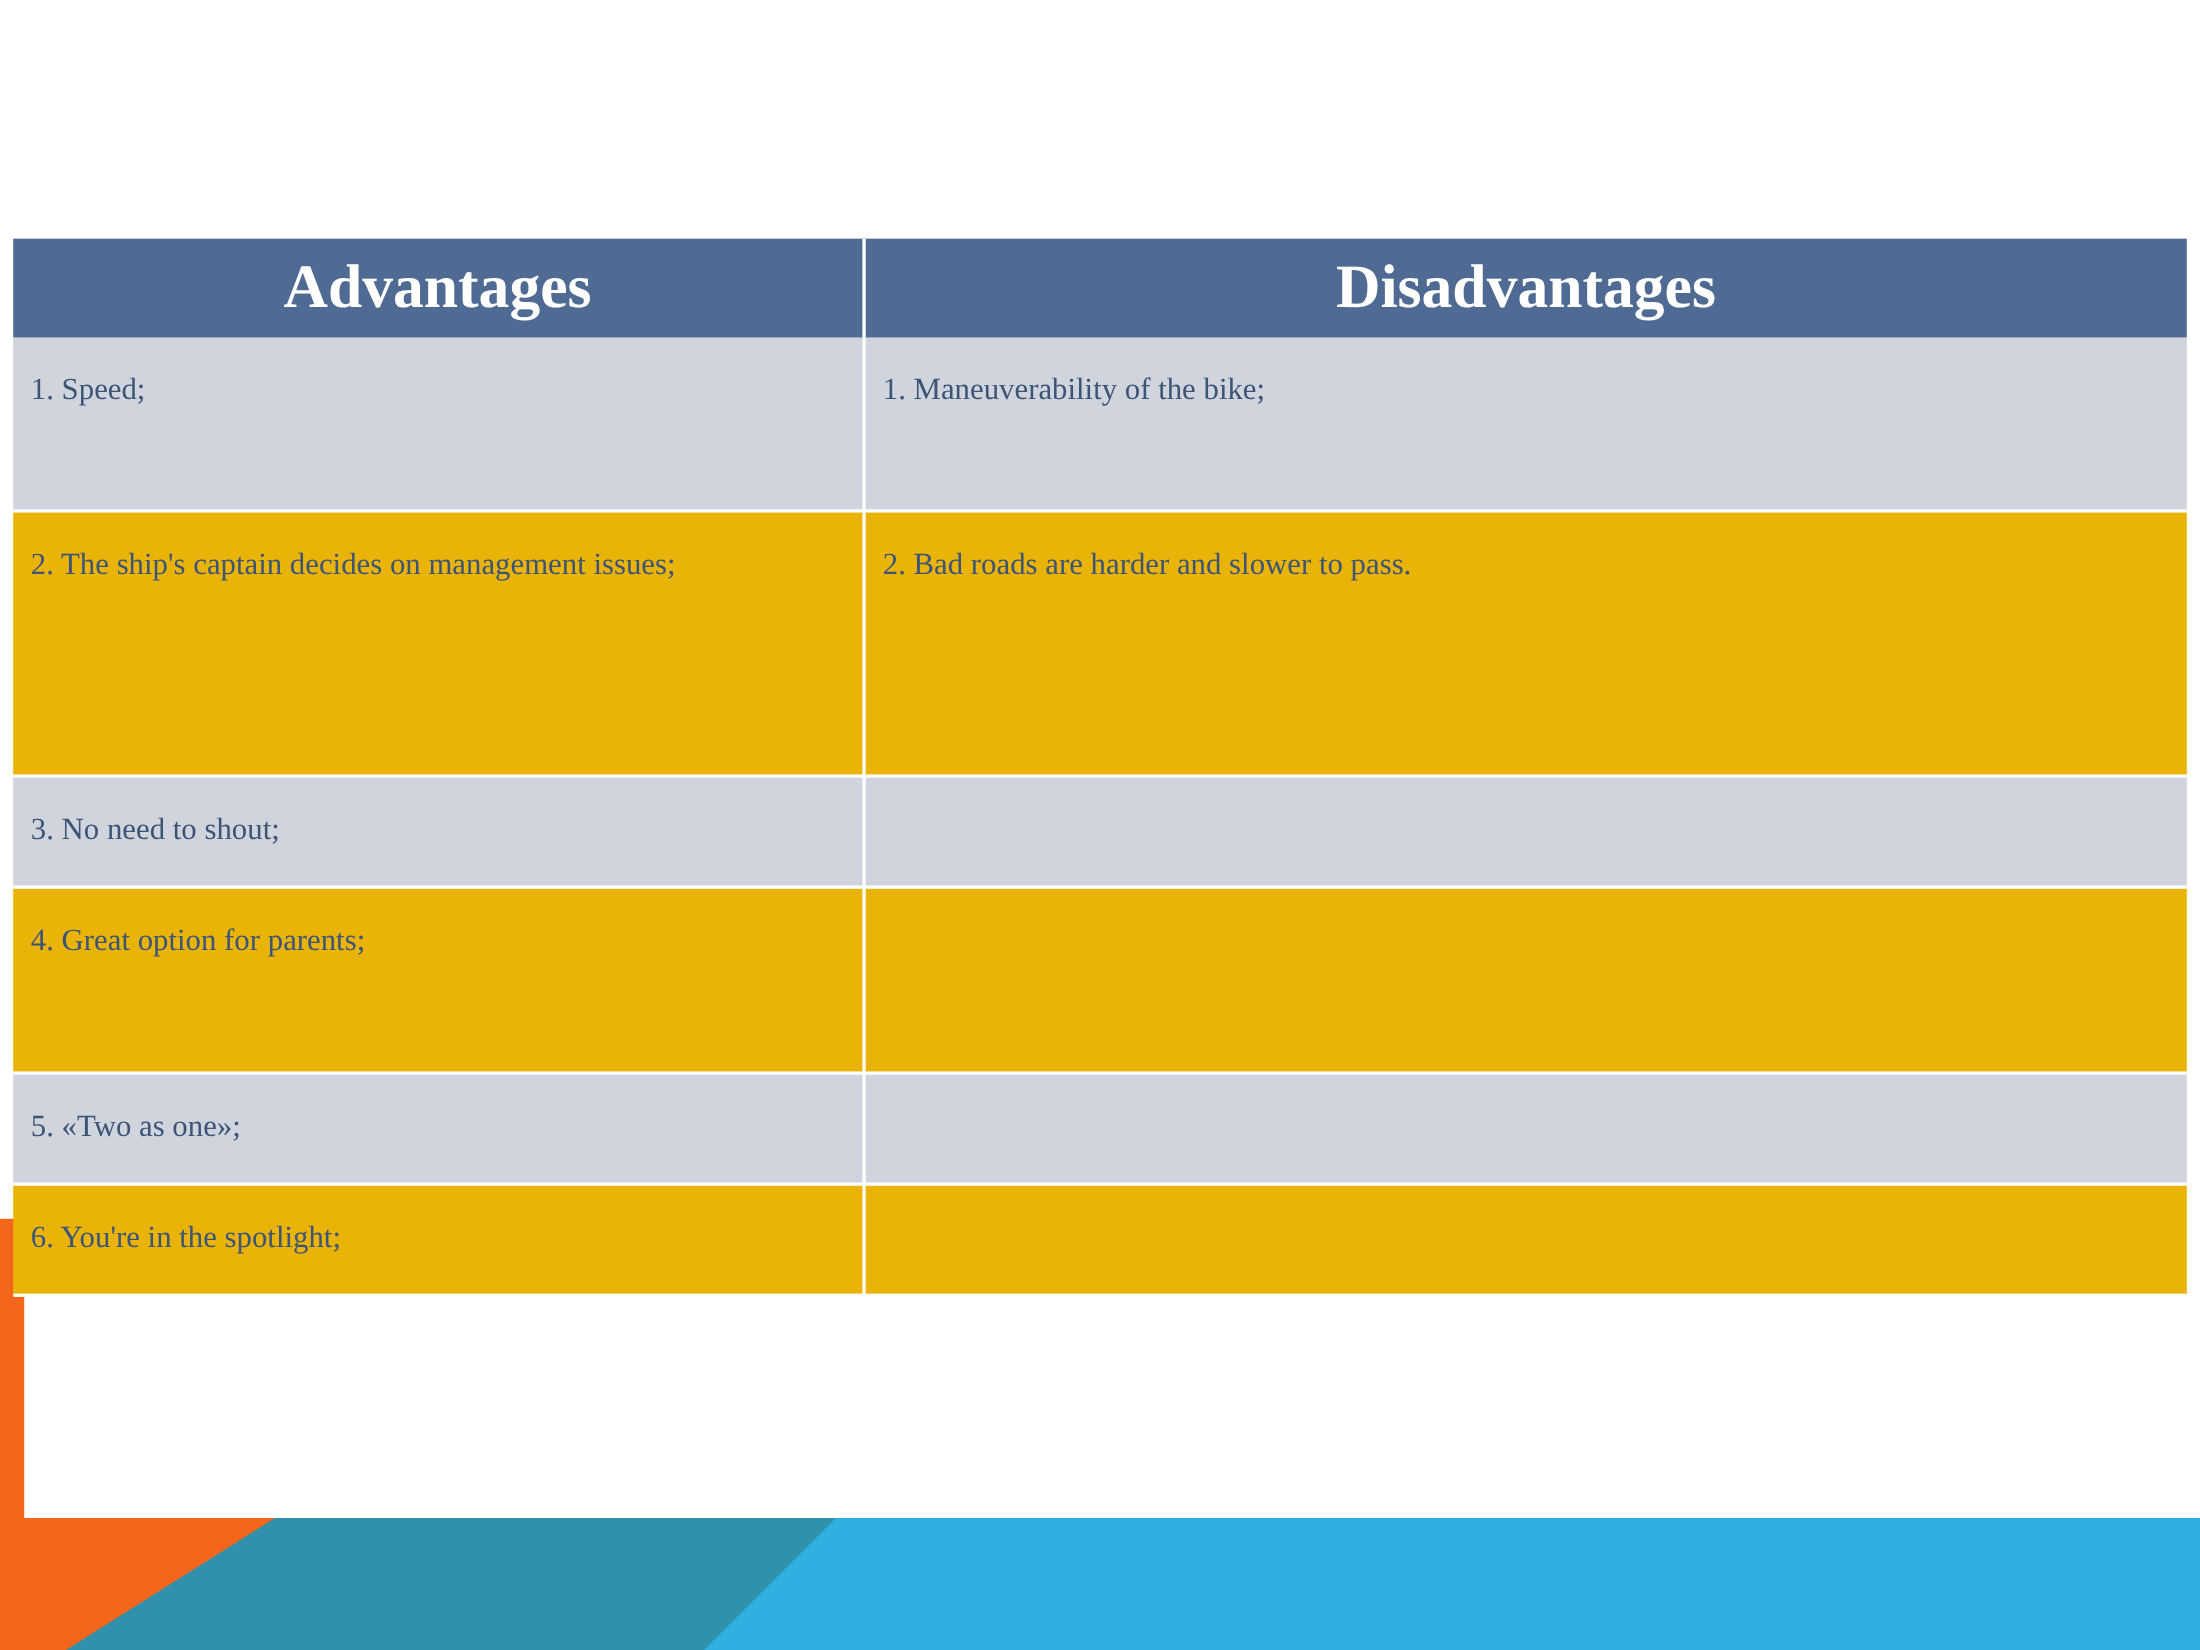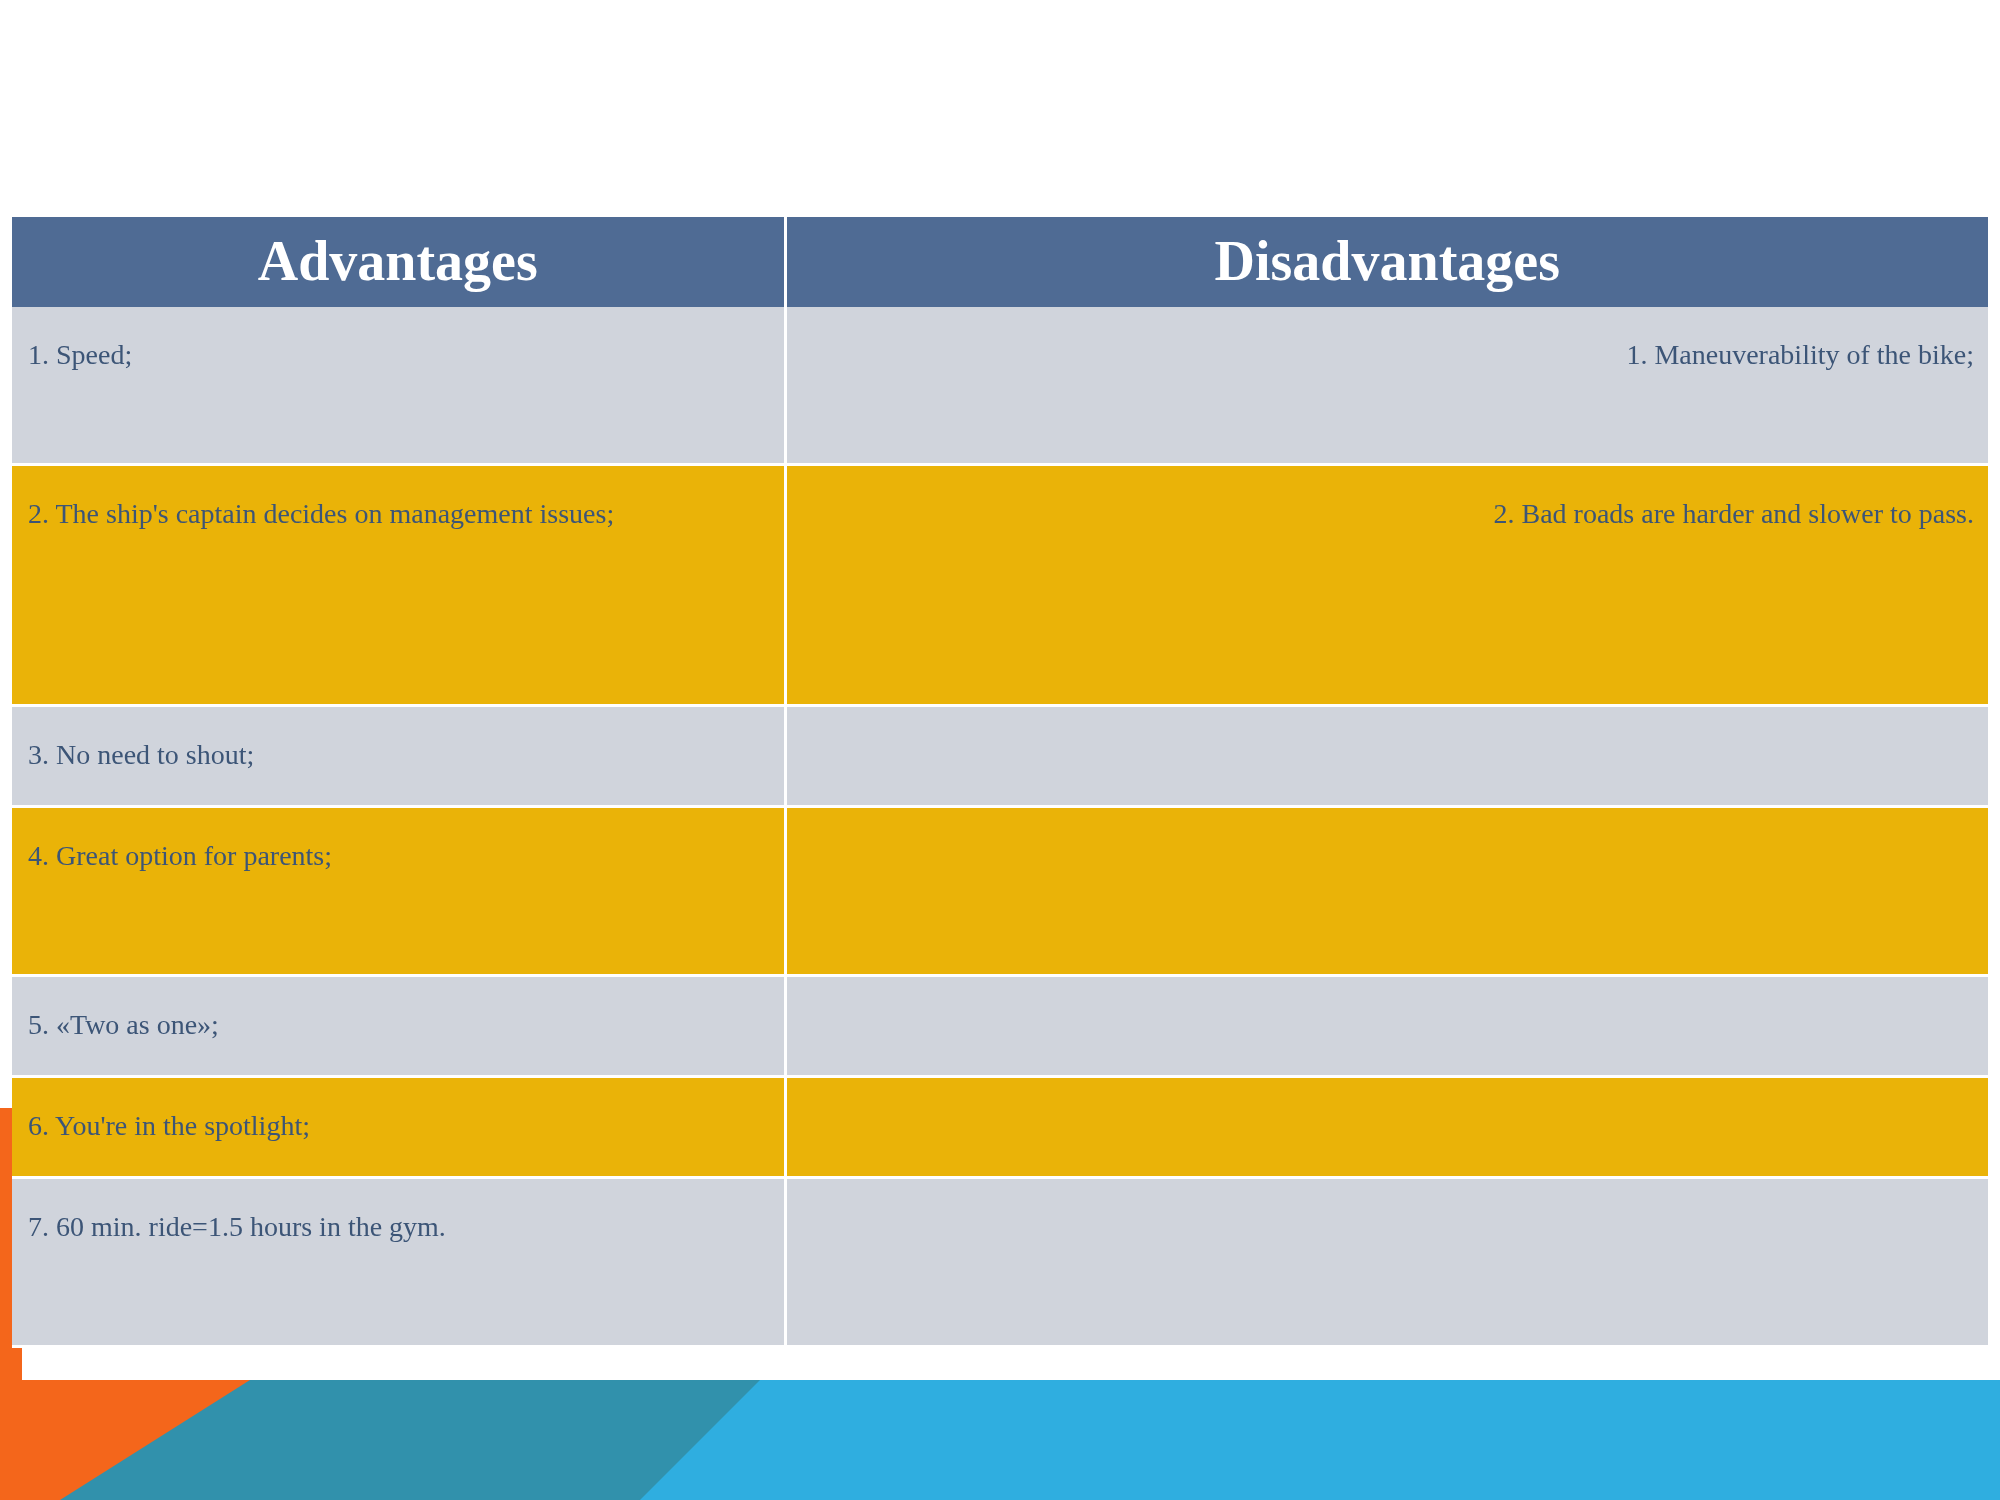--- a/index.html
+++ b/index.html
@@ -93,21 +93,21 @@
     font-size: 28px;
     line-height: 60px;
     color: #3C5577;
     vertical-align: top;
     padding: 18px 14px 20px 16px;
     border-right: 3px solid #ffffff;
     border-bottom: 3px solid #ffffff;
     font-family: "Liberation Serif", "DejaVu Serif", serif;
     word-wrap: break-word;
   }
-  #features-table td:last-child { border-right: none; text-align: right; }
+  #features-table td:last-child { border-right: none; }
 
   #features-table tr.band-dark td { background: #D0D4DC; }
   #features-table tr.band-light td { background: #eab308; }
 
   
   tr[data-h="r1"] td { height: 118px; }
   tr[data-h="r2"] td { height: 200px; }
   tr[data-h="r3"] td { height:  58px; }
   tr[data-h="r4"] td { height: 128px; }
   tr[data-h="r5"] td { height:  58px; }
@@ -159,20 +159,16 @@
         <td class="cell-indent"></td>
       </tr>
       <tr class="band-dark" data-h="r5">
         <td>5. «Two as one»;</td>
         <td class="cell-indent"></td>
       </tr>
       <tr class="band-light" data-h="r6">
         <td>6. You're in the spotlight;</td>
         <td class="cell-indent"></td>
       </tr>
-      <tr class="band-dark" data-h="r7">
-        <td>7. 60 min. ride=1.5 hours in the gym.</td>
-        <td class="cell-indent"></td>
-      </tr>
     </tbody>
   </table>
 
 </div>
 
 </body></html>

